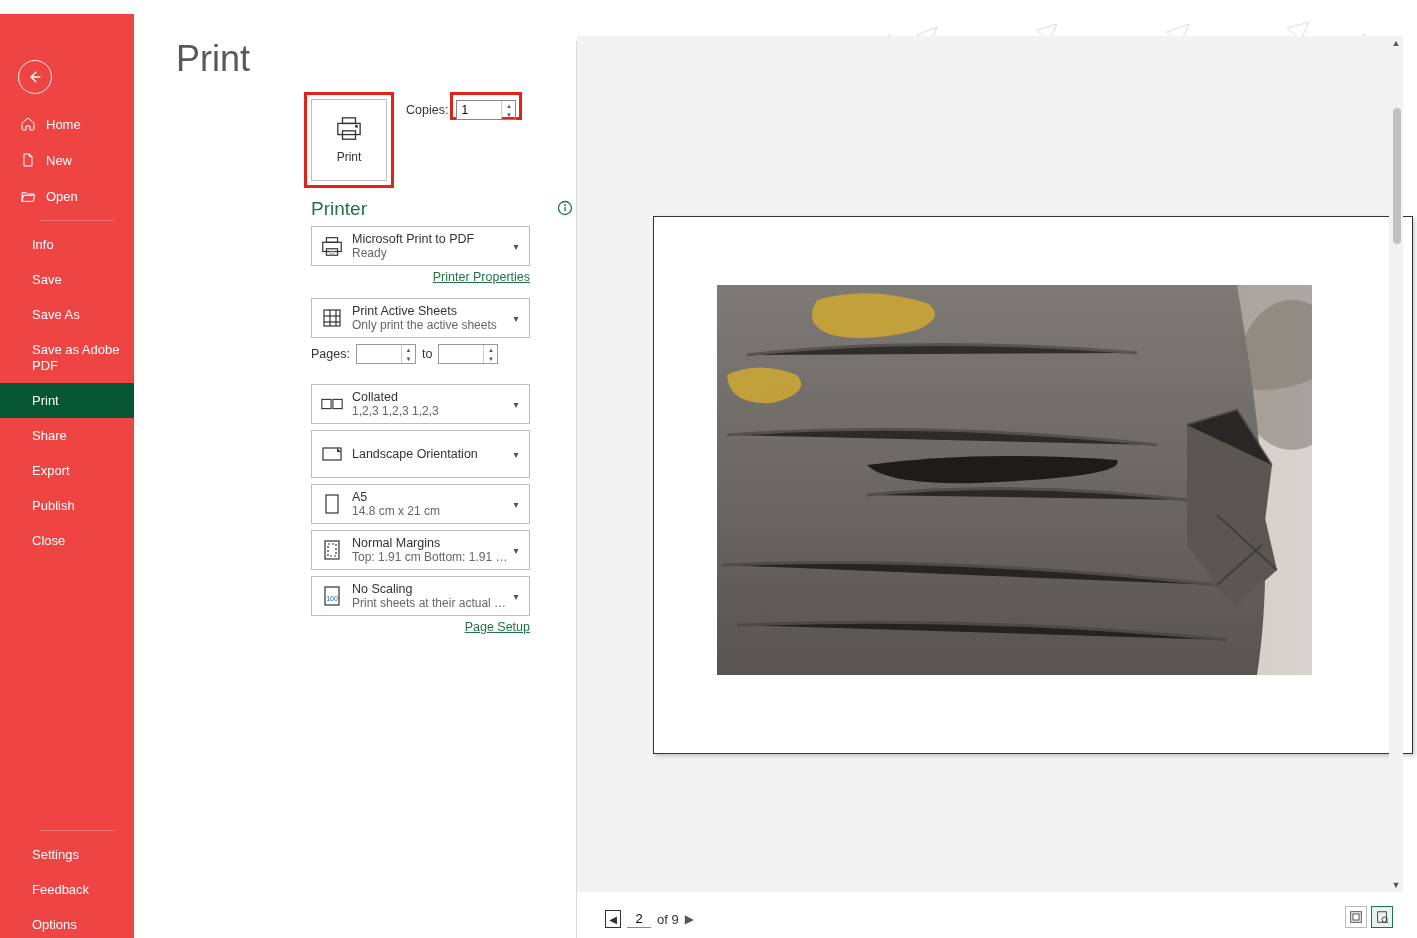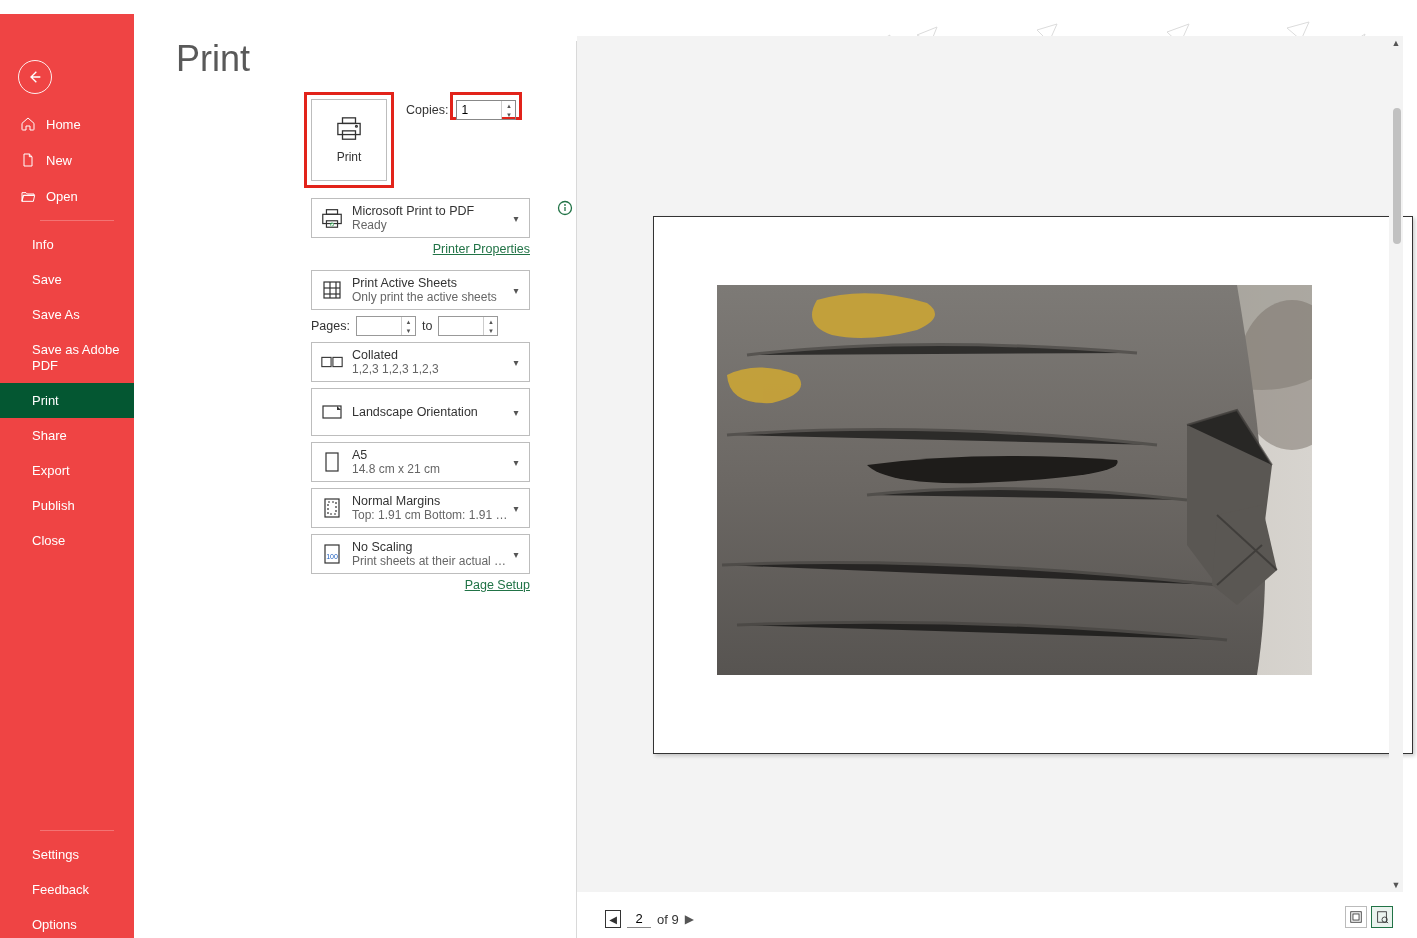--- a/index.html
+++ b/index.html
@@ -260,20 +260,21 @@
       <div class="spinner">
         <input value="1" style="">
         <div class="arrows">
             <span>▲</span>
             <span>▼</span>
           </div>
       </div>
     </div>
 
     <div class="printer-block">
+      <div class="section-head">Printer</div>
       <div class="info-i">
         <svg viewBox="0 0 16 16" fill="none" stroke="#217346" stroke-width="1.3">
             <circle cx="8" cy="8" r="6.5"></circle>
             <line x1="8" y1="7" x2="8" y2="11"></line>
             <circle cx="8" cy="5" r="0.3" fill="#217346"></circle>
           </svg>
       </div>
       <div class="dropdown tall">
         <div class="dd-icon ico-base">
           <svg viewBox="0 0 26 22" stroke-width="1.3">
@@ -324,21 +325,21 @@
         <span>to</span>
         <div class="mini-spin">
             <input value="" style="">
             <div class="ar">
               <span>▲</span>
               <span>▼</span>
             </div>
           </div>
       </div>
 
-      <div class="dropdown tall" style="margin-top:6px">
+      <div class="dropdown tall" style="margin-top:20px">
         <div class="dd-icon ico-base">
             <svg viewBox="0 0 26 18" stroke-width="1.2">
               <rect x="2" y="4" width="10" height="10"></rect>
               <rect x="14" y="4" width="10" height="10"></rect>
             </svg>
           </div>
         <div class="dd-text">
             <div class="l1">Collated</div>
             <div class="l2">1,2,3    1,2,3    1,2,3</div>
           </div>

